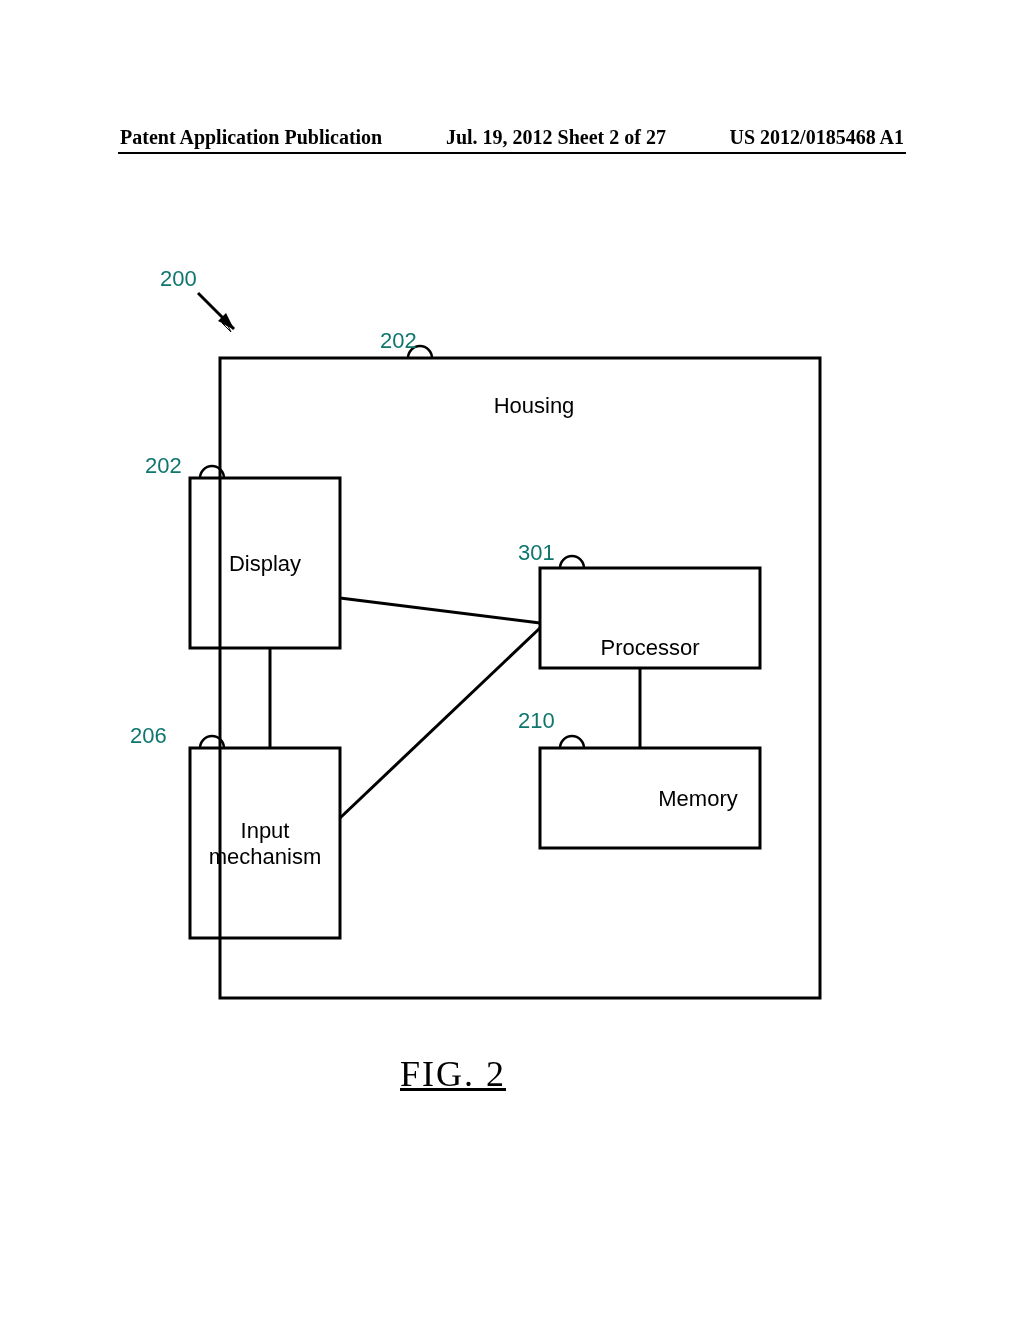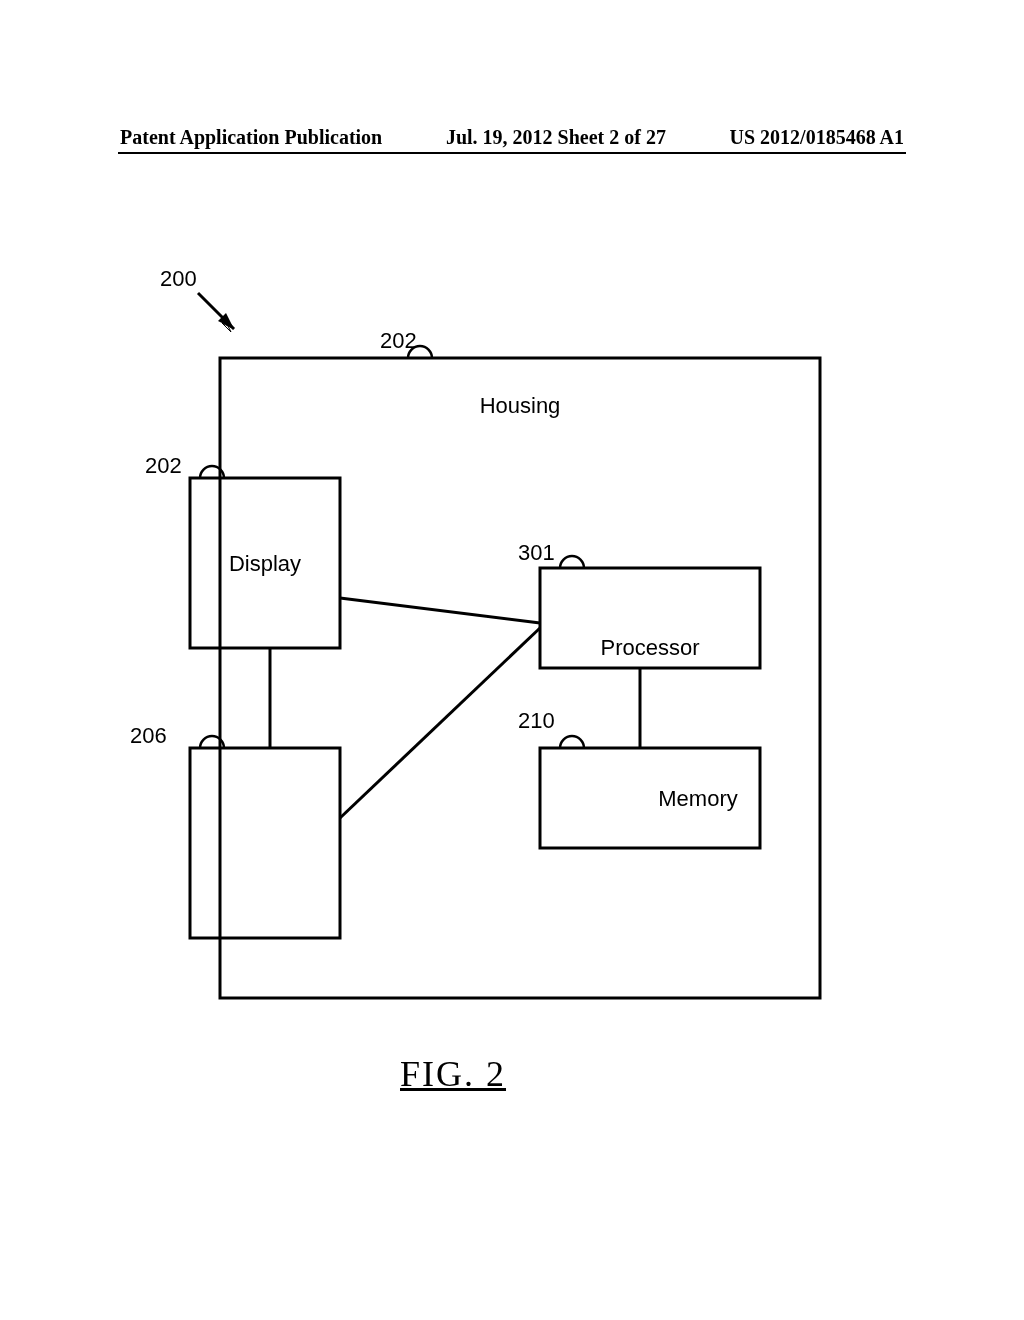--- a/index.html
+++ b/index.html
@@ -46,21 +46,21 @@
     position: absolute;
     font-family: Arial, Helvetica, sans-serif;
     font-size: 22px;
     text-align: center;
     color: #000;
   }
   .reflabel {
     position: absolute;
     font-family: Arial, Helvetica, sans-serif;
     font-size: 22px;
-    color: #000000;
+    color: #0f766e;
   }
   .figcaption {
     position: absolute;
     font-family: "Times New Roman", Times, serif;
     font-size: 36px;
     letter-spacing: 2px;
   }
   svg line, svg rect, svg path {
     stroke: #000;
     fill: none;
@@ -110,20 +110,22 @@
     <polygon points="234,281 218,273 226,265" fill="#000" stroke="none"></polygon>
   </svg>
 
   <div class="reflabel" style="left:160px; top:218px;">200</div>
   <div class="reflabel" style="left:380px; top:280px;">202</div>
   <div class="reflabel" style="left:145px; top:405px;">202</div>
   <div class="reflabel" style="left:130px; top:675px;">206</div>
   <div class="reflabel" style="left:518px; top:492px;">301</div>
   <div class="reflabel" style="left:518px; top:660px;">210</div>
 
-  <div class="blocklabel" style="left:430px; top:345px; width:180px;">Housing</div>
+  <div class="blocklabel" style="left:444px; top:345px; width:180px;">Housing</div>
   <div class="blocklabel" style="left:195px; top:503px; width:140px;">Display</div>
   <div class="blocklabel" style="left:540px; top:587px; width:220px;">Processor</div>
   <div class="blocklabel" style="left:540px; top:738px; width:220px;padding-left:48px;">Memory</div>
+  <div class="blocklabel" style="left:195px; top:770px; width:140px; white-space:pre-line;">Input
+mechanism</div>
 
   <div class="figcaption" style="left:400px; top:1005px;text-decoration:underline;">FIG.  2</div>
 
 </div>
 
 </body></html>

